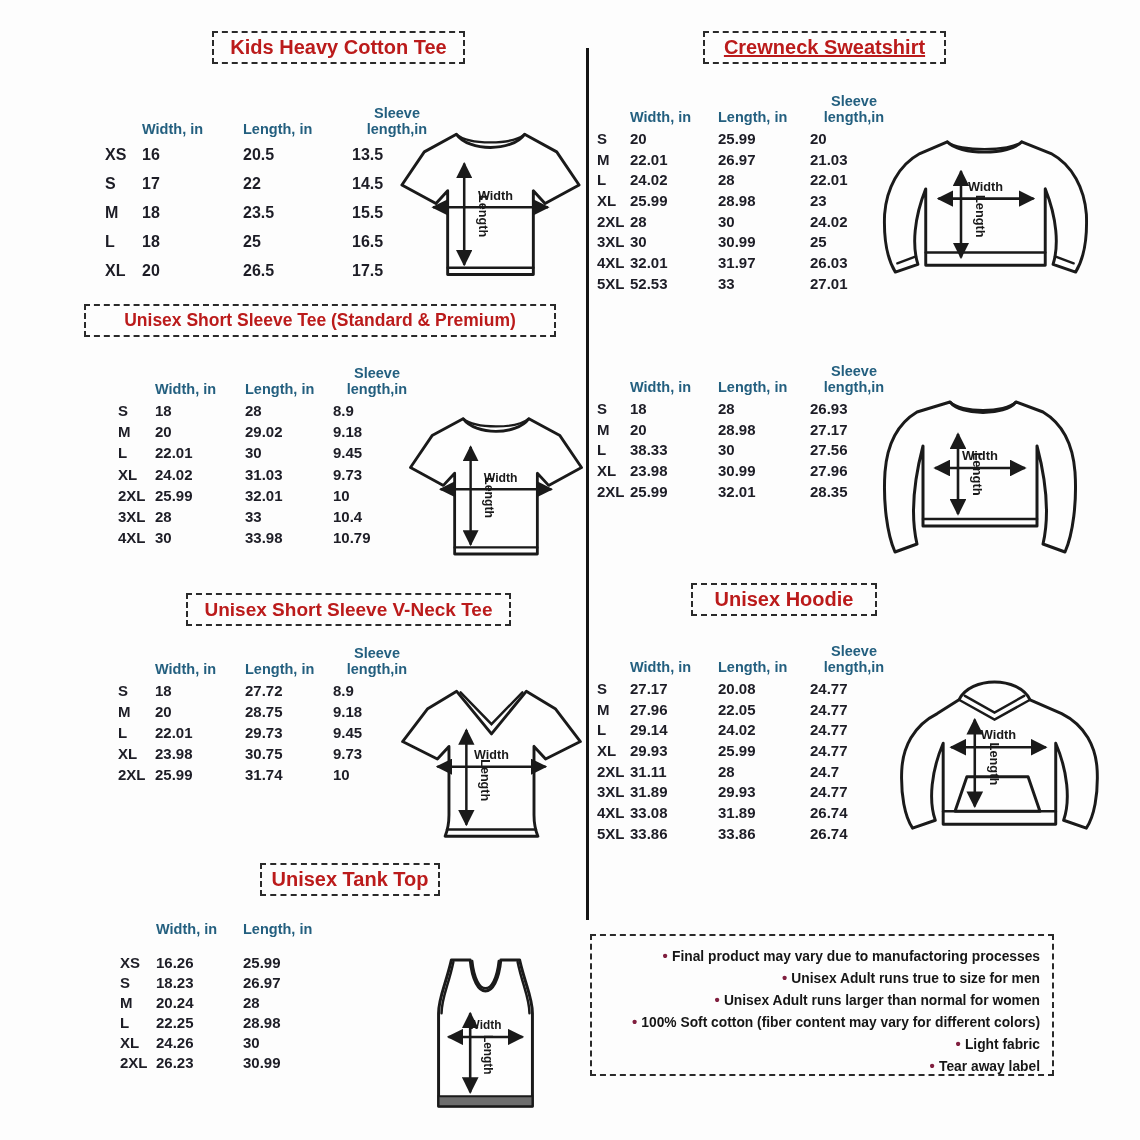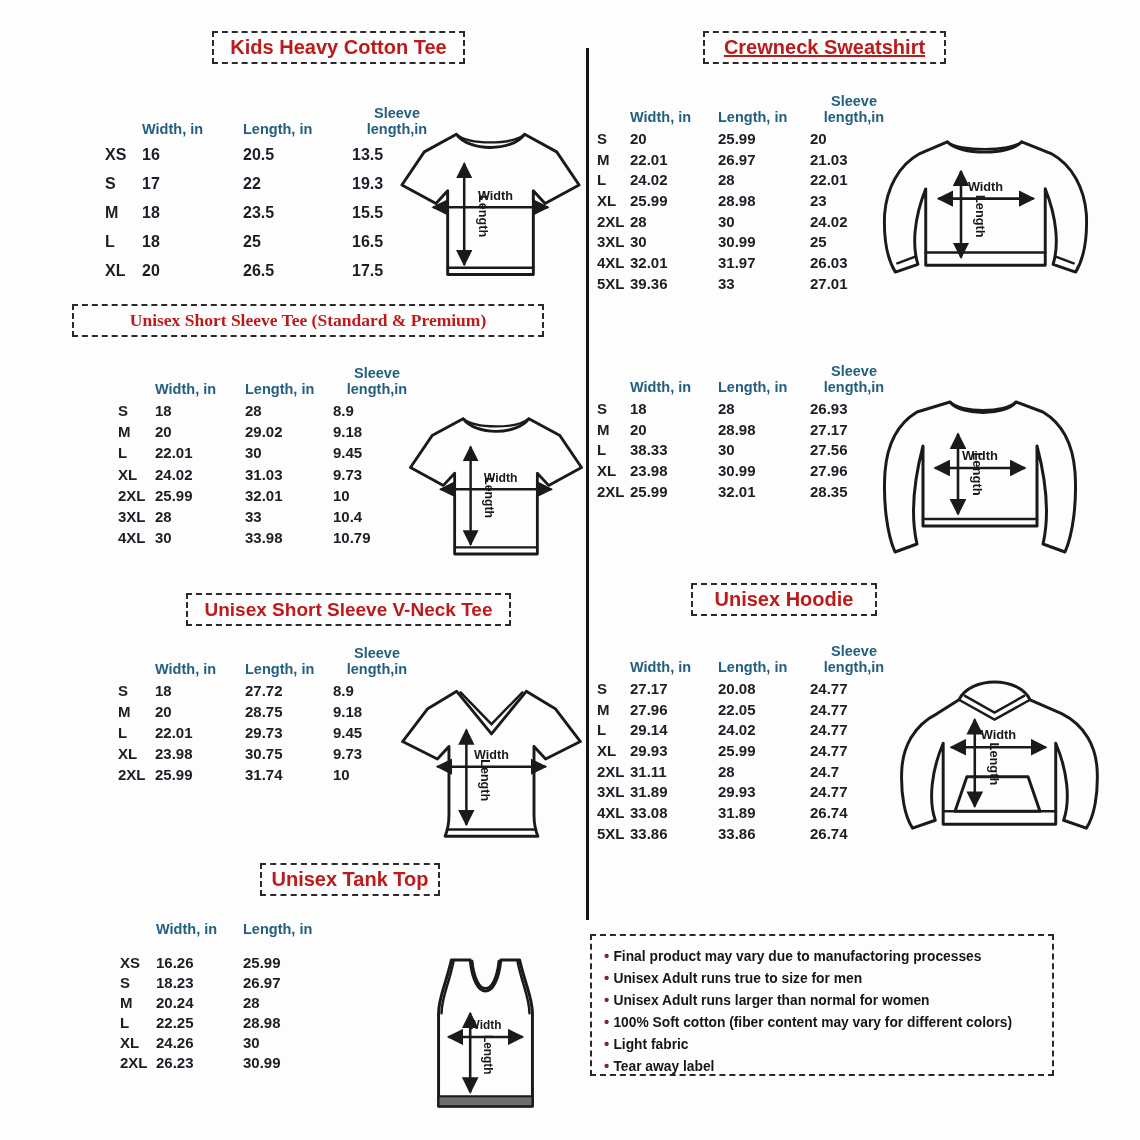--- a/index.html
+++ b/index.html
@@ -12,21 +12,21 @@
   .title-box{
     position:absolute;border:2px dashed #2a2a2a;box-sizing:border-box;
     display:flex;align-items:center;justify-content:center;
     color:#bb1b1b;font-weight:bold;font-size:20px;white-space:nowrap;
     background:#fdfdfd;
   }
   .t-sm{font-size:19px;}
   .t-xs{font-size:17.5px;}
   #t0{left:212px;top:31px;width:253px;height:33px;}
   #t1{left:703px;top:31px;width:243px;height:33px;text-decoration:underline;}
-  #t2{left:72px; top:304px;width:472px;height:33px;font-family:Liberation Serif, serif;}
+  #t2{left:84px; top:304px;width:472px;height:33px;}
   #t3{left:711px;top:304px;width:230px;height:33px;}
   #t4{left:186px;top:593px;width:325px;height:33px;}
   #t5{left:691px;top:583px;width:186px;height:33px;}
   #t6{left:260px;top:863px;width:180px;height:33px;}
   
   #divider{position:absolute;left:586px;top:48px;width:3px;height:872px;background:#151515;}
   
   .size-table{position:absolute;}
   .thead,.row{display:grid;}
   .thead{align-items:end;}
@@ -73,21 +73,21 @@
   .garment path.pocket{fill:#fefefe;stroke:#1a1a1a;stroke-width:3;stroke-linejoin:round;}
   .garment path.band{fill:#6e6e6e;stroke:#1a1a1a;stroke-width:2;}
   .garment line.arrow{stroke:#1a1a1a;stroke-width:2.6;}
   .garment text{fill:#1a1a1a;font-weight:bold;font-size:13px;font-family:"Liberation Sans",sans-serif;}
   .garment text.sm{font-size:12px;}
   
   #notes{
     position:absolute;left:590px;top:934px;width:464px;height:142px;box-sizing:border-box;
     border:2px dashed #2a2a2a;padding:9px 12px;background:#fdfdfd;
   }
-  .note-line{font-weight:bold;font-size:13.8px;line-height:21px;white-space:nowrap;color:#161616;}
+  .note-line{font-weight:bold;font-size:13.8px;line-height:21px;white-space:nowrap;color:#161616;text-align:right;}
   .note-line::before{content:"\2022  ";color:#801f3f;font-size:15px;}
 </style>
 </head>
 <body>
 
 <div id="page">
 
   <div id="divider"></div>
 
   <div class="title-box" id="t0">
@@ -122,21 +122,21 @@
           <div class="c">XS</div>
           <div class="c">16</div>
           <div class="c">20.5</div>
           <div class="c">13.5</div>
         </div>
 
         <div class="row">
           <div class="c">S</div>
           <div class="c">17</div>
           <div class="c">22</div>
-          <div class="c">19.3</div>
+          <div class="c">14.5</div>
         </div>
 
         <div class="row">
           <div class="c">M</div>
           <div class="c">18</div>
           <div class="c">23.5</div>
           <div class="c">15.5</div>
         </div>
 
         <div class="row">
@@ -208,21 +208,21 @@
 
         <div class="row">
           <div class="c">4XL</div>
           <div class="c">32.01</div>
           <div class="c">31.97</div>
           <div class="c">26.03</div>
         </div>
 
         <div class="row">
           <div class="c">5XL</div>
-          <div class="c">39.36</div>
+          <div class="c">52.53</div>
           <div class="c">33</div>
           <div class="c">27.01</div>
         </div>
       </div>
   </div>
 
   <div class="size-table std-table" id="tb2">
     <div class="thead">
       <div class="h"></div>
       <div class="h">Width, in</div>

